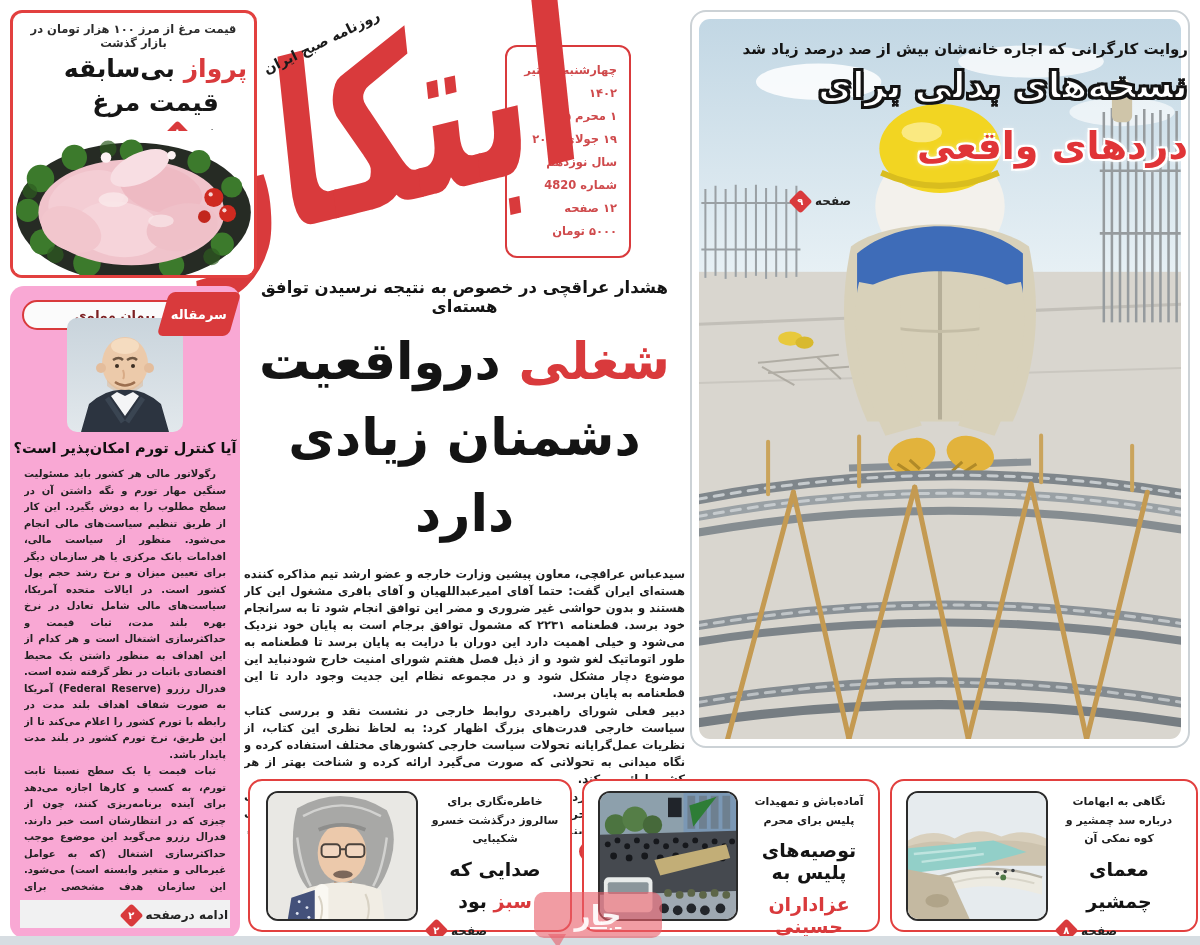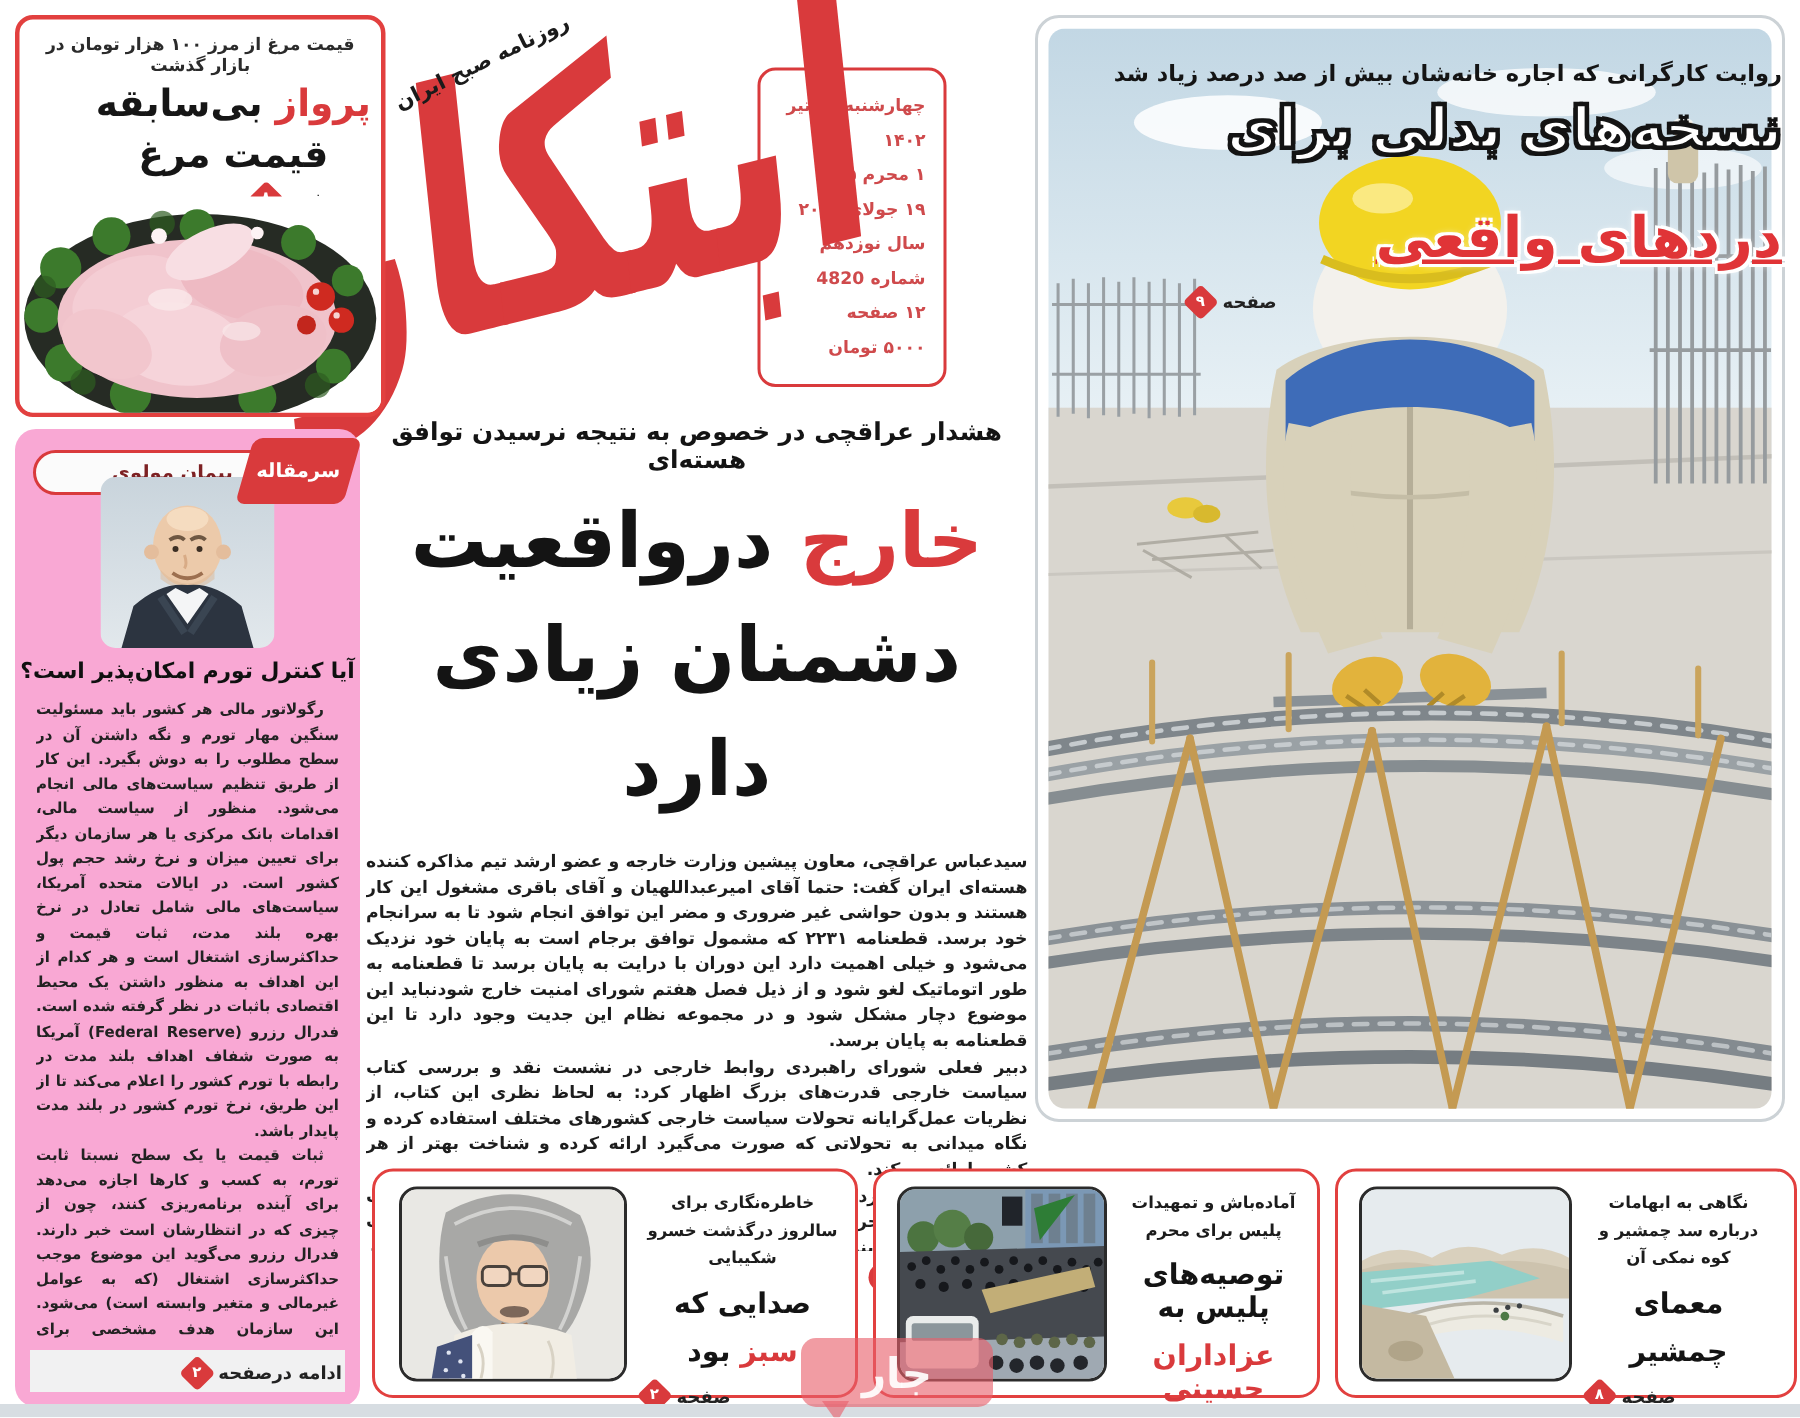--- a/index.html
+++ b/index.html
@@ -66,21 +66,21 @@
   .sbox .photo { position:absolute; border:2px solid #2b2b2b; border-radius:12px; overflow:hidden; }
   .sbox .txt { position:absolute; display:flex; flex-direction:column; align-items:center; text-align:center; }
   .sbox .kick { font-size:11px; font-weight:bold; color:#1c1c1c; line-height:1.7; }
   .sbox .t1 { font-size:19px; font-weight:bold; color:#141414; margin-top:9px; }
   .sbox .t2 { font-size:19px; font-weight:bold; margin-top:10px; }
   .sbox .pb { align-self:flex-end; margin-top:10px; }
 
   
   .watermark { background:rgba(232,96,106,0.62); border-radius:10px; z-index:6;
                display:flex; align-items:center; justify-content:center; }
-  .watermark span { color:rgba(255,255,255,0.92); font-size:28px; font-weight:bold; }
+  .watermark span { color:rgba(255,255,255,0.92); font-size:28px; font-weight:bold;text-decoration:underline; }
   .watermark .tail { position:absolute; bottom:-10px; left:14px; width:0; height:0;
                border-left:10px solid transparent; border-right:8px solid transparent;
                border-top:14px solid rgba(232,96,106,0.62); }
   .bottomstrip { background:#d7dde2; z-index:5; }
 </style>
 </head>
 <body>
 
 <div class="page">
 
@@ -244,21 +244,21 @@
         <g stroke="#caa45c" stroke-width="4">
           <path d="M70,470 V418"></path>
             <path d="M160,462 V413"></path>
             <path d="M340,458 V412"></path>
             <path d="M430,466 V422"></path>
         </g>
       </g>
     </svg>
     <div class="overlay kick" style="top:28px;">روایت کارگرانی که اجاره خانه‌شان بیش از صد درصد زیاد شد</div>
     <div class="overlay hl1" style="top:52px;">نسخه‌های بدلی برای</div>
-    <div class="overlay hl2" style="top:124px;text-decoration:underline;">دردهای واقعی</div>
+    <div class="overlay hl2" style="top:112px;">دردهای واقعی</div>
     <div class="abs" style="left:100px; top:178px;">
       <span class="pb">
           <span>صفحه</span>
         <span class="diamond">
             <i>۹</i>
           </span>
         </span>
     </div>
   </section>
 
@@ -302,21 +302,21 @@
           <span>ادامه درصفحه</span>
         <span class="diamond">
             <i>۲</i>
           </span>
         </span>
     </div>
   </aside>
 
   <section class="abs" style="left:244px; top:278px; width:441px; height:490px;">
     <div class="ms-kicker">هشدار عراقچی در خصوص به نتیجه نرسیدن توافق هسته‌ای</div>
-    <div class="ms-h" style="margin-top:8px;"><span class="red">خارج</span><span> درواقعیت</span></div>
+    <div class="ms-h" style="margin-top:8px;"><span class="red">شغلی</span><span> درواقعیت</span></div>
     <div class="ms-h">دشمنان زیادی دارد</div>
     <div class="ms-body" style="margin-top:14px; height:268px;">
       <p>سیدعباس عراقچی، معاون پیشین وزارت خارجه و عضو ارشد تیم مذاکره کننده هسته‌ای ایران گفت: حتما آقای امیرعبداللهیان و آقای باقری مشغول این کار هستند و بدون حواشی غیر ضروری و مضر این توافق انجام شود تا به سرانجام خود برسد. قطعنامه ۲۲۳۱ که مشمول توافق برجام است به پایان خود نزدیک می‌شود و خیلی اهمیت دارد این دوران با درایت به پایان برسد تا قطعنامه به طور اتوماتیک لغو شود و از ذیل فصل هفتم شورای امنیت خارج شودنباید این موضوع دچار مشکل شود و در مجموعه نظام این جدیت وجود دارد تا این قطعنامه به پایان برسد.</p>
       <p>دبیر فعلی شورای راهبردی روابط خارجی در نشست نقد و بررسی کتاب سیاست خارجی قدرت‌های بزرگ اظهار کرد: به لحاظ نظری این کتاب، از نظریات عمل‌گرایانه تحولات سیاست خارجی کشورهای مختلف استفاده کرده و نگاه میدانی به تحولاتی که صورت می‌گیرد ارائه کرده و شناخت بهتر از هر کشور ارائه می‌کند.</p>
       <p>عراقچی تصریح کرد: درباره نقد این کتاب، اولین نکته بحث درباره چاپ کتاب است که خیلی فاخر نیست. بحث دیگر مربوط به تقسیم‌بندی‌های کشورهاست که اگر این تقسیم‌بندی به شکل قدرت‌های غربی، شرقی و قدرت‌های نوظهور شکل می‌گرفت، بهتر بود.</p>
     </div>
     <div style="margin-top:6px;">
       <span class="pb">
           <span>شرح درصفحه</span>
         <span class="circle">

